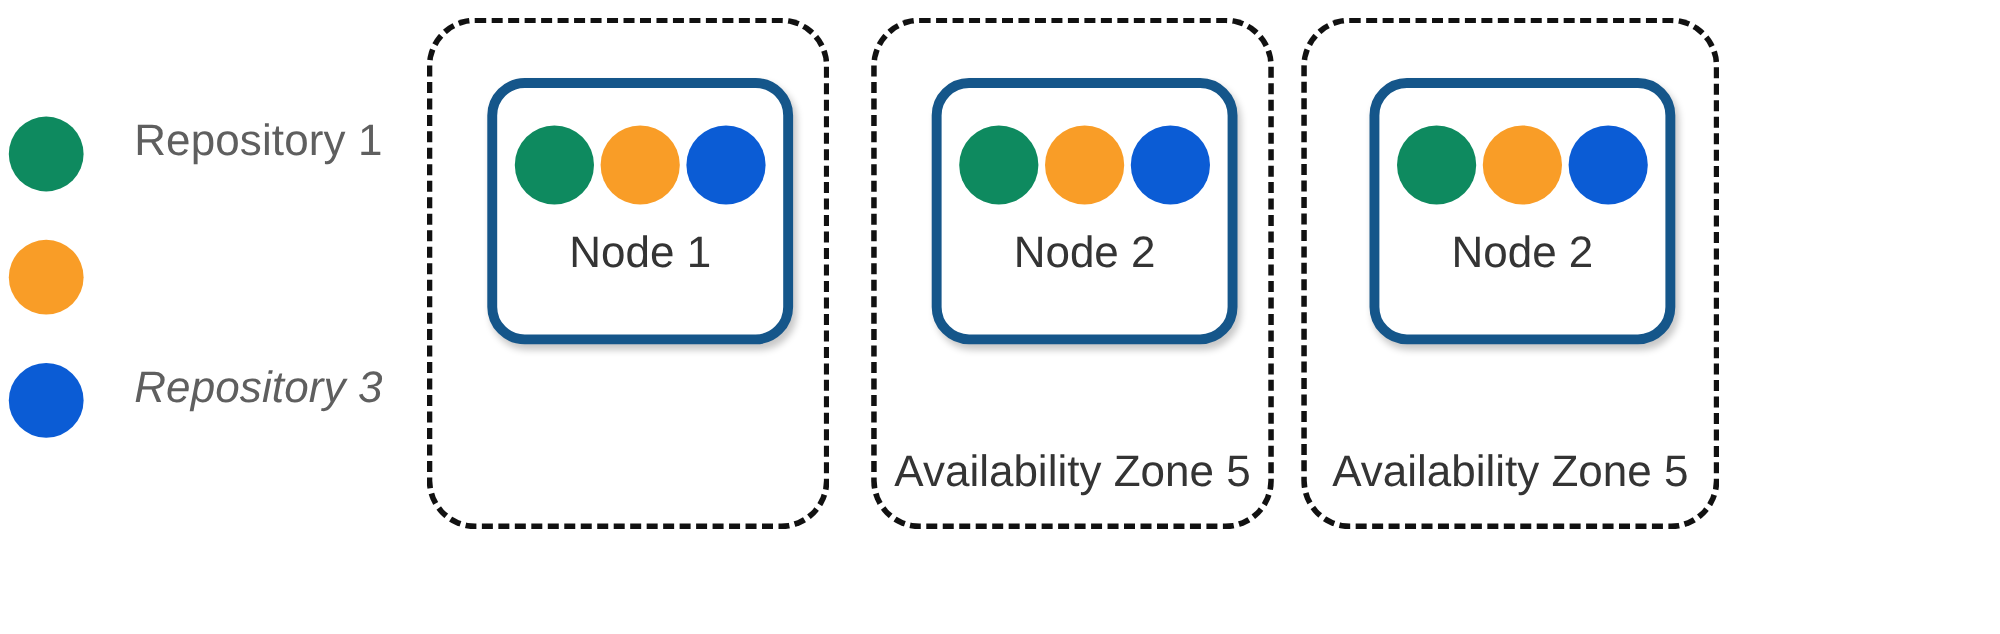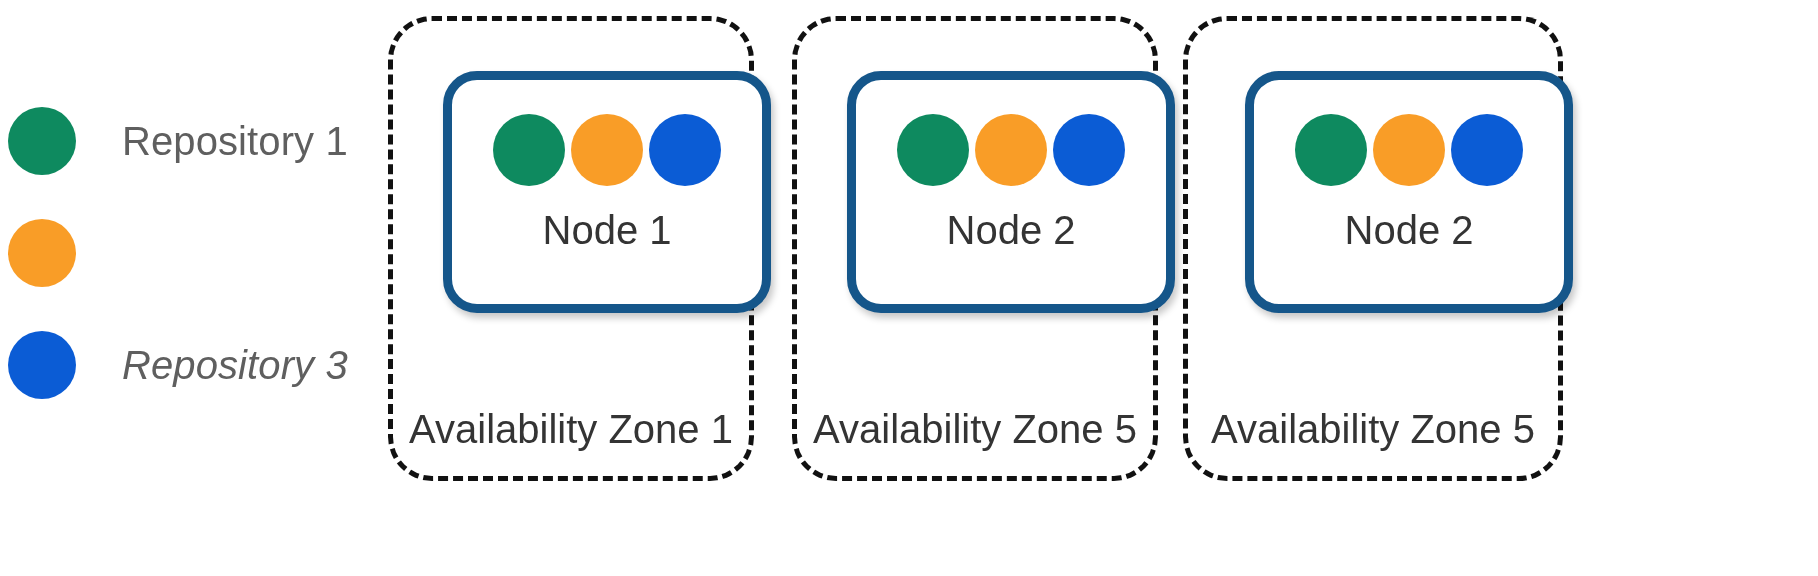--- a/index.html
+++ b/index.html
@@ -26,21 +26,20 @@
     position: absolute;
     left: 0px;
     top: 106px;
     width: 380px;
     height: 310px;
   }
   .legend-row {
     position: absolute;
     left: 8px;
     display: flex;
-    align-items: center;
     height: 70px;
   }
   .legend-row.r0 { top: 0px; }
   .legend-row.r1 { top: 112px; }
   .legend-row.r2 { top: 224px; font-style: italic; }
 
   .legend-dot {
     width: 68px;
     height: 68px;
     border-radius: 50%;
@@ -74,21 +73,21 @@
     background: #ffffff;
   }
   .zone.z0 { left: 0px; }
   .zone.z1 { left: 404px; }
   .zone.z2 { left: 795px; width: 380px; }
 
   .node-box {
     position: absolute;
     left: 50px;
     top: 50px;
-    width: 328px;
+    width: 278px;
     height: 242px;
     box-sizing: border-box;
     border: 9px solid #15568a;
     border-radius: 34px;
     background: #ffffff;
     box-shadow: 3px 5px 7px rgba(0,0,0,0.22);
   }
   .zone.z2 .node-box { left: 57px; }
 
   .node-dots {
@@ -157,21 +156,20 @@
 
     <div class="zone z0">
       <div class="node-box">
         <div class="node-dots">
           <span class="node-dot" style="background:#0E8A5F"></span>
           <span class="node-dot" style="background:#F99D27"></span>
           <span class="node-dot" style="background:#0B5CD5"></span>
         </div>
         <div class="node-label">Node 1</div>
       </div>
-      <div class="zone-label">Availability Zone 1</div>
     </div>
 
     <div class="zone z1">
       <div class="node-box">
         <div class="node-dots">
           <span class="node-dot" style="background:#0E8A5F"></span>
           <span class="node-dot" style="background:#F99D27"></span>
           <span class="node-dot" style="background:#0B5CD5"></span>
         </div>
         <div class="node-label">Node 2</div>

